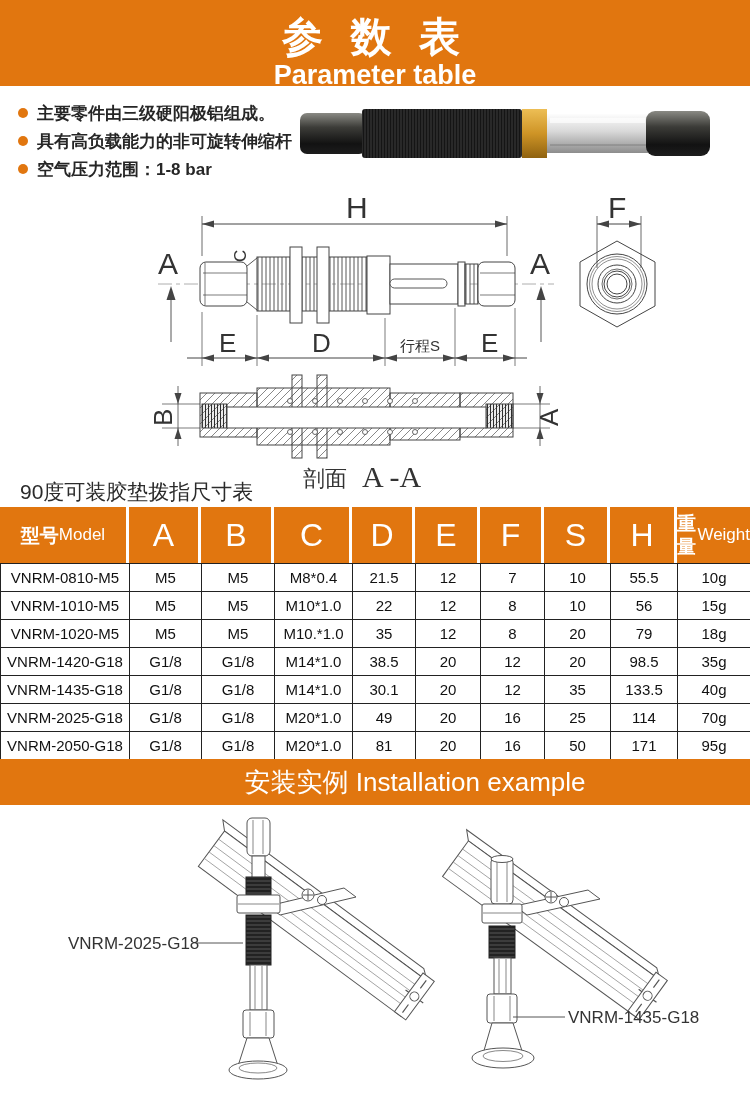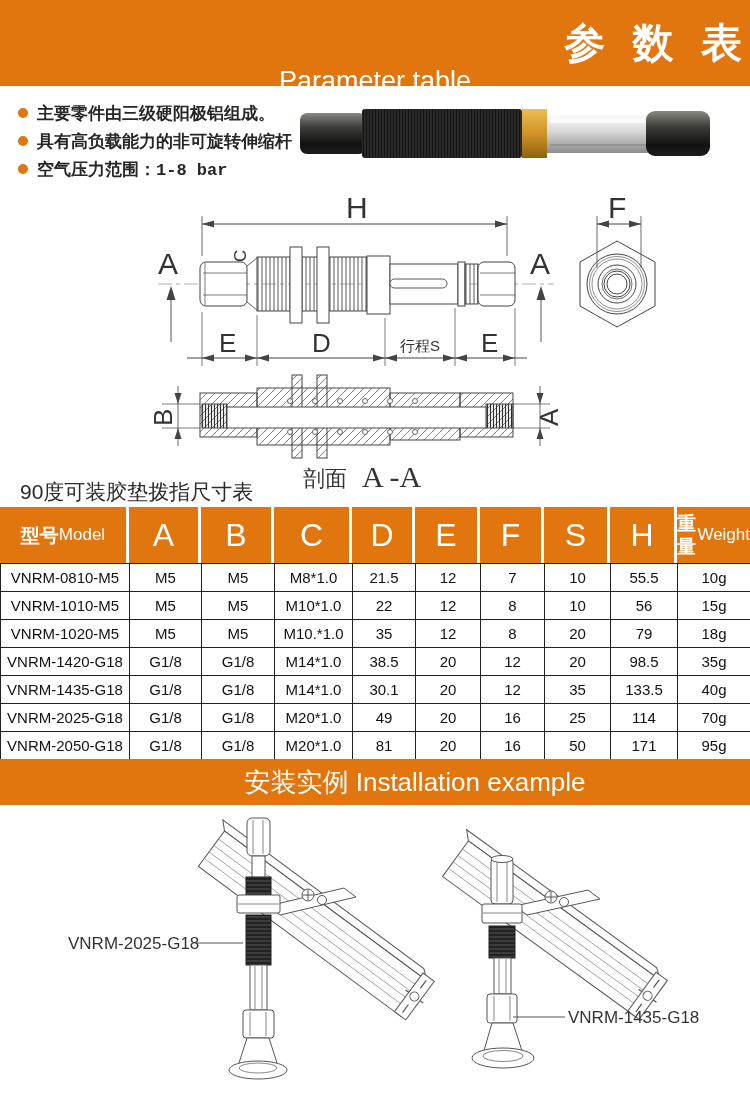--- a/index.html
+++ b/index.html
@@ -1,23 +1,23 @@
 <!DOCTYPE html>
 <html><head>
 <meta charset="utf-8">
 <style>
   html,body{margin:0;padding:0;background:#fff;}
   .page{position:relative;width:750px;height:1101px;background:#fff;overflow:hidden;
         font-family:"Liberation Sans",sans-serif;}
   
   .hdr{position:absolute;top:0;left:0;width:750px;height:86px;background:#E1760F;color:#fff;text-align:center;}
-  .hdr .title{font-size:41px;font-weight:bold;letter-spacing:8px;line-height:50px;margin-top:18px;text-align:right;}
-  .hdr .subtitle{font-size:27px;font-weight:normal;line-height:30px;margin-top:-2px;}
+  .hdr .title{font-size:41px;font-weight:bold;letter-spacing:8px;line-height:50px;margin-top:12px;}
+  .hdr .subtitle{font-size:27px;font-weight:bold;line-height:30px;margin-top:-2px;}
   
-  .features{position:absolute;left:18px;top:103px;font-family:Liberation Mono, monospace;}
+  .features{position:absolute;left:18px;top:103px;}
   .feature{display:flex;align-items:center;height:20px;margin-bottom:8px;
            font-size:17px;font-weight:bold;color:#262626;white-space:nowrap;}
   .bullet{width:10px;height:10px;border-radius:50%;background:#E1760F;margin-right:9px;flex:none;}
   
   .photo{position:absolute;left:298px;top:106px;}
   .drawing{position:absolute;left:0;top:193px;}
   .figs{position:absolute;left:0;top:806px;}
   .size-note{position:absolute;left:20px;top:478px;font-size:21px;color:#2b2b2b;z-index:2;}
   svg text{font-family:"Liberation Sans",sans-serif;fill:#333;}
   svg text.serif{font-family:"Liberation Serif",serif;}
@@ -242,21 +242,21 @@
       <div class="th">
         <span class="cn">重量</span>
         <span class="en">Weight</span>
       </div>
     </div>
     <div class="tbody">
       <div class="trow">
         <div class="td">VNRM-0810-M5</div>
         <div class="td">M5</div>
         <div class="td">M5</div>
-        <div class="td">M8*1.0</div>
+        <div class="td">M8*0.4</div>
         <div class="td">21.5</div>
         <div class="td">12</div>
         <div class="td">7</div>
         <div class="td">10</div>
         <div class="td">55.5</div>
         <div class="td">10g</div>
       </div>
       <div class="trow">
         <div class="td">VNRM-1010-M5</div>
         <div class="td">M5</div>

